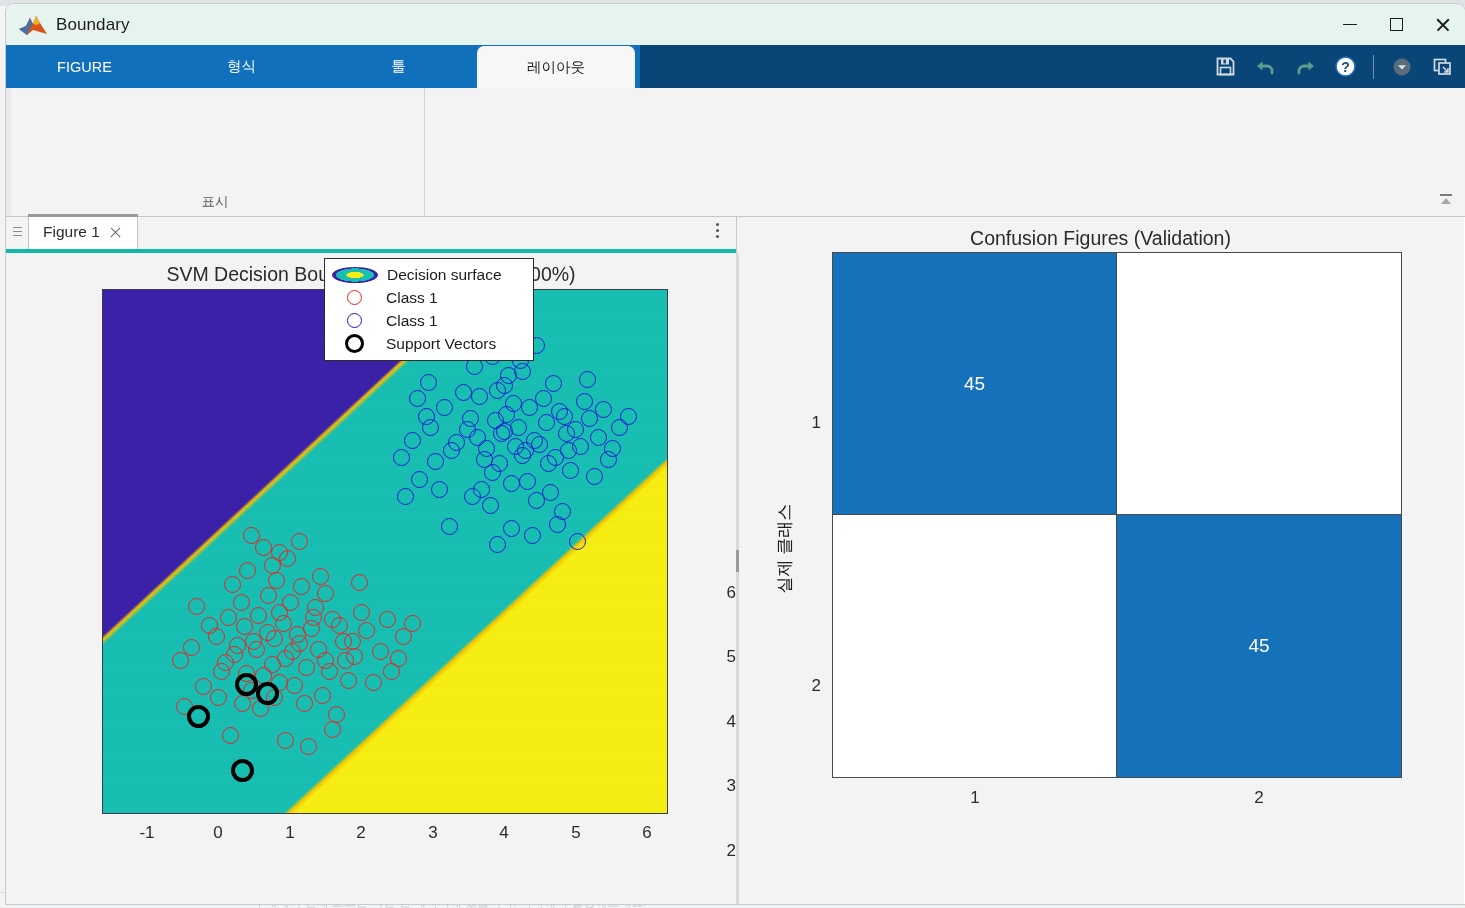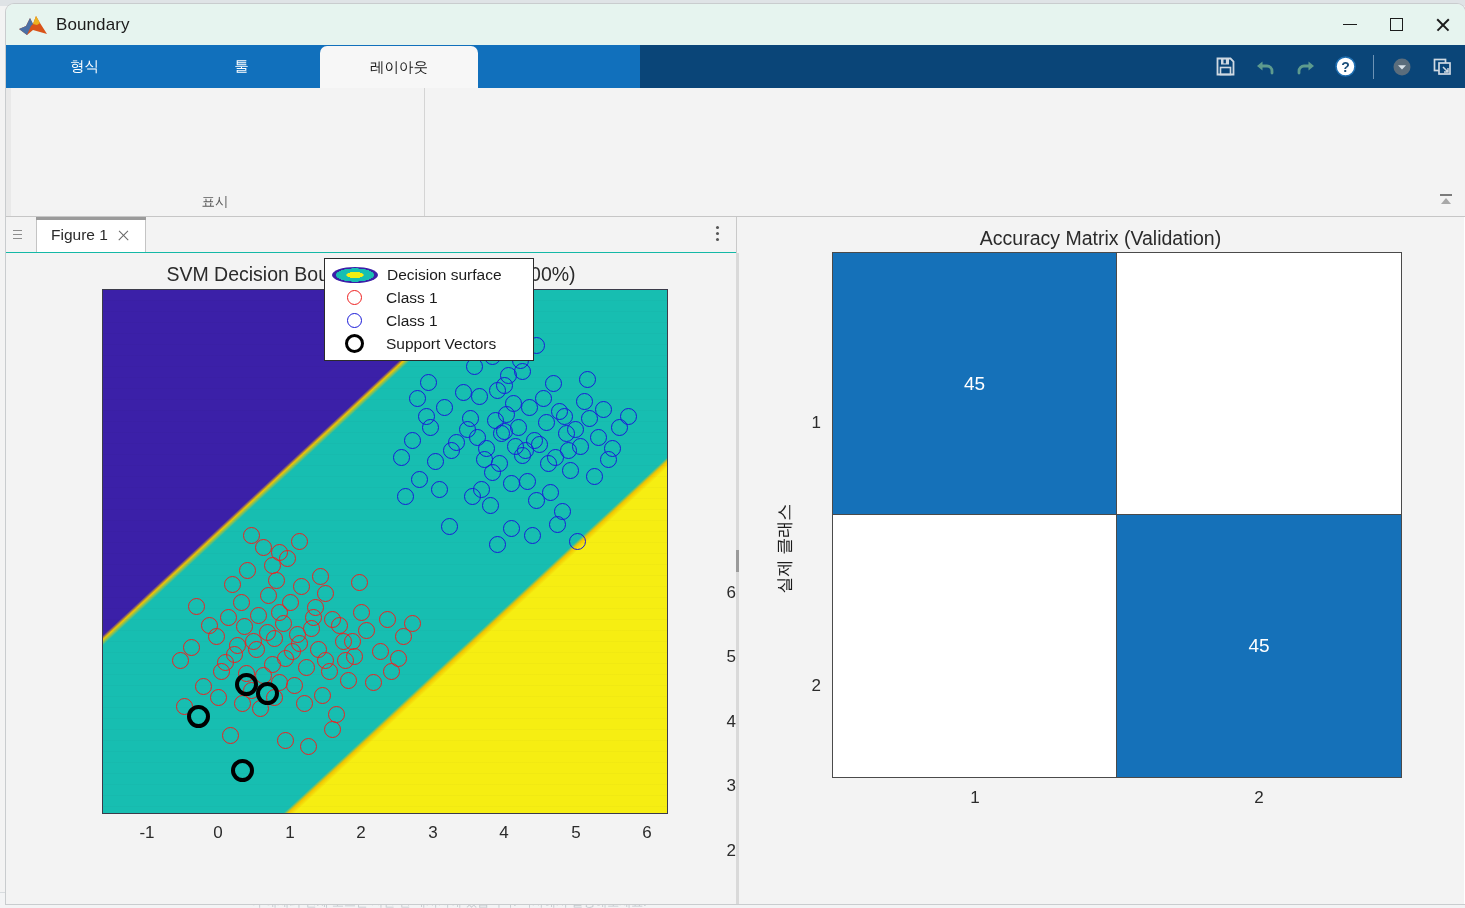--- a/index.html
+++ b/index.html
@@ -108,21 +108,21 @@
   .ico-tile-all i:nth-child(5), .ico-tile-all i:nth-child(6) { border-bottom: none; }
 
   
   .docarea { position: relative; height: 687px; background: #ffffff; display: flex; }
   .panel { position: relative; height: 687px; background: #f3f3f3; }
   .panel.left { width: 731px; border-right: 1px solid #c9c9c9; }
   .panel.right { width: 727px; }
 
   .doctabbar {
     position: relative; height: 36px; background: #f3f3f3;
-    border-bottom: 1px solid #14b8a6; display: flex; align-items: flex-end; gap: 8px;
+    border-bottom: 4px solid #14b8a6; display: flex; align-items: flex-end;
   }
   .grip {
     width: 22px; height: 36px; display: flex; align-items: center; justify-content: center;
     cursor: default;
   }
   .grip span { width: 9px; height: 9px; position: relative; }
   .grip span::before {
     content: ""; position: absolute; left: 0; top: 0; width: 9px; height: 9px;
     background:
       linear-gradient(#8d8d8d,#8d8d8d) 0 0/9px 1.3px no-repeat,
@@ -253,20 +253,21 @@
             <div class="glyph-max"></div>
           </div>
         <div class="win-btn close">
             <div class="glyph-close"></div>
           </div>
       </div>
     </div>
 
     <div class="tabstrip">
       <div class="tabstrip-left"></div>
+      <div class="tab" style="width:157px;">FIGURE</div>
       <div class="tab" style="width:157px;text-align:center;">형식</div>
       <div class="tab" style="width:157px;">툴</div>
       <div class="tab active" style="width:158px;">레이아웃</div>
 
       <div class="ribbon-tools">
         <div class="rbtn">
           <svg width="21" height="21" viewBox="0 0 21 21">
             <path d="M2.5 2.5h13l3 3v13h-16z" fill="none" stroke="#cfd9e2" stroke-width="1.8"></path>
             <rect x="6" y="2.5" width="8" height="6" fill="#cfd9e2"></rect>
             <rect x="8.5" y="3.6" width="2.4" height="3.8" fill="#0a4578"></rect>
@@ -544,21 +545,21 @@
               <div class="leg-ring sv"></div>
               <div class="leg-label">Support Vectors</div>
             </div>
           </div>
         </div>
       </div>
 
       <div class="panel right">
 
         <div class="figurebody">
-          <div class="plot-title" style="top:10px;">Accuracy Matrix (Validation)</div>
+          <div class="plot-title" style="top:10px;">Confusion Figures (Validation)</div>
 
           <div class="cm-grid" style="left:95px;">
             <div class="cm-cell filled">45</div>
             <div class="cm-cell empty"></div>
             <div class="cm-cell empty"></div>
             <div class="cm-cell filled">45</div>
           </div>
 
           <div class="cm-ytick" style="left:62px; top:196px; width:22px; text-align:right;">1</div>
           <div class="cm-ytick" style="left:62px; top:459px; width:22px; text-align:right;">2</div>

